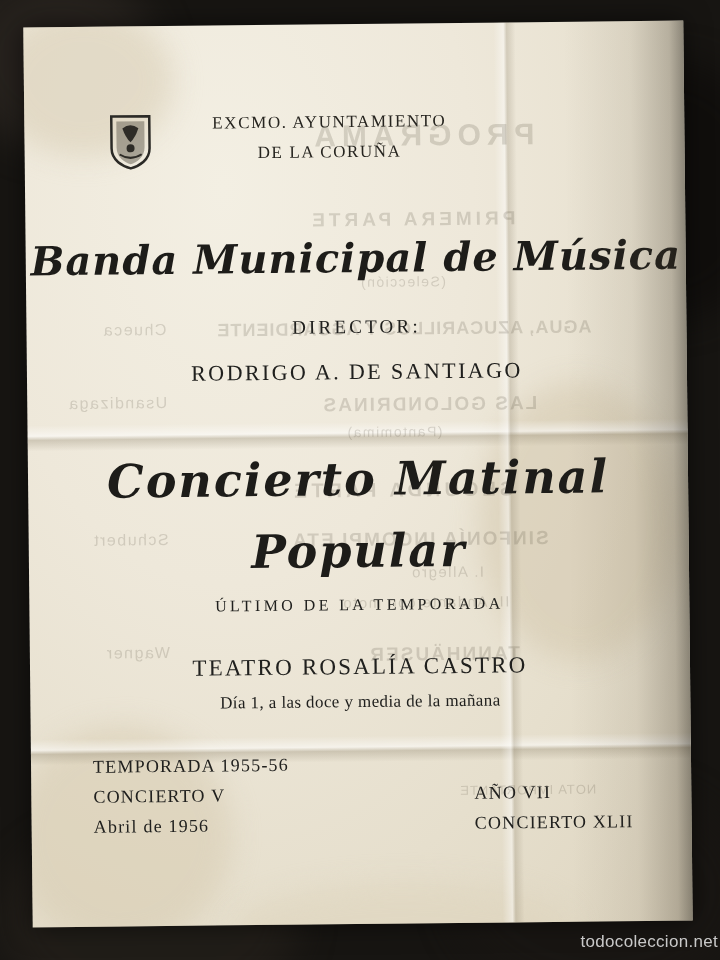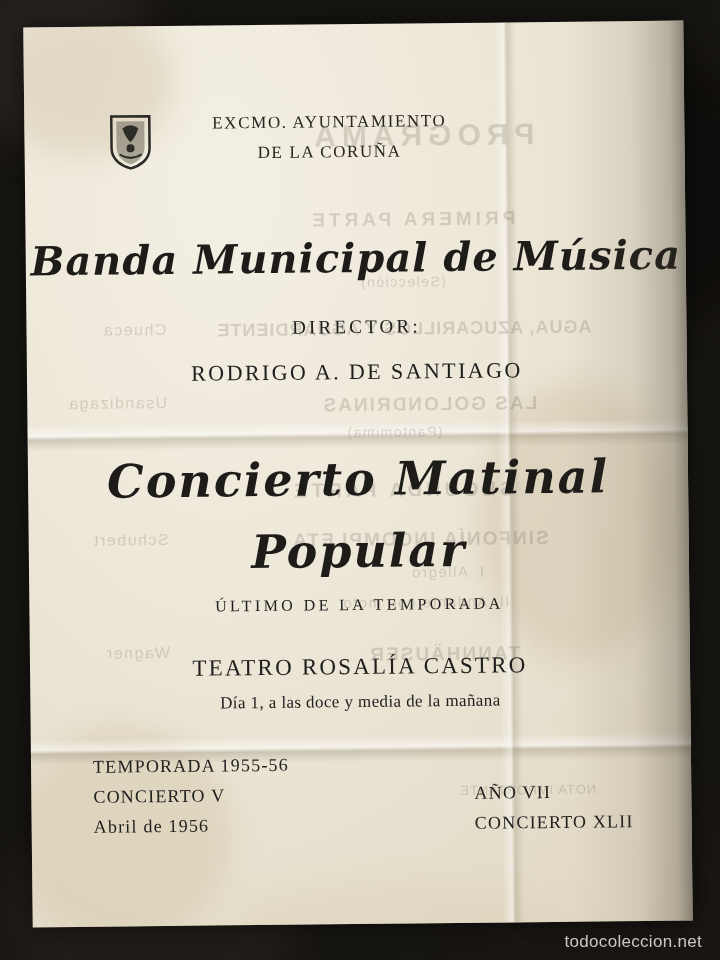--- a/index.html
+++ b/index.html
@@ -199,21 +199,21 @@
     font-size: 18px;
     letter-spacing: 1.2px;
     text-align: left;
   }
   .footer .col-right { text-align: left; }
   .footer .row { margin-bottom: 9px; white-space: nowrap; }
 
   
   #watermark {
     position: absolute;
-    right: 18px;
+    right: 2px;
     bottom: 8px;
     font-family: "Liberation Sans", sans-serif;
     font-size: 17px;
     color: #d8d8d8;
     opacity: .92;
     letter-spacing: .3px;
     padding-left: 20px;
   }
 </style>
 </head>

